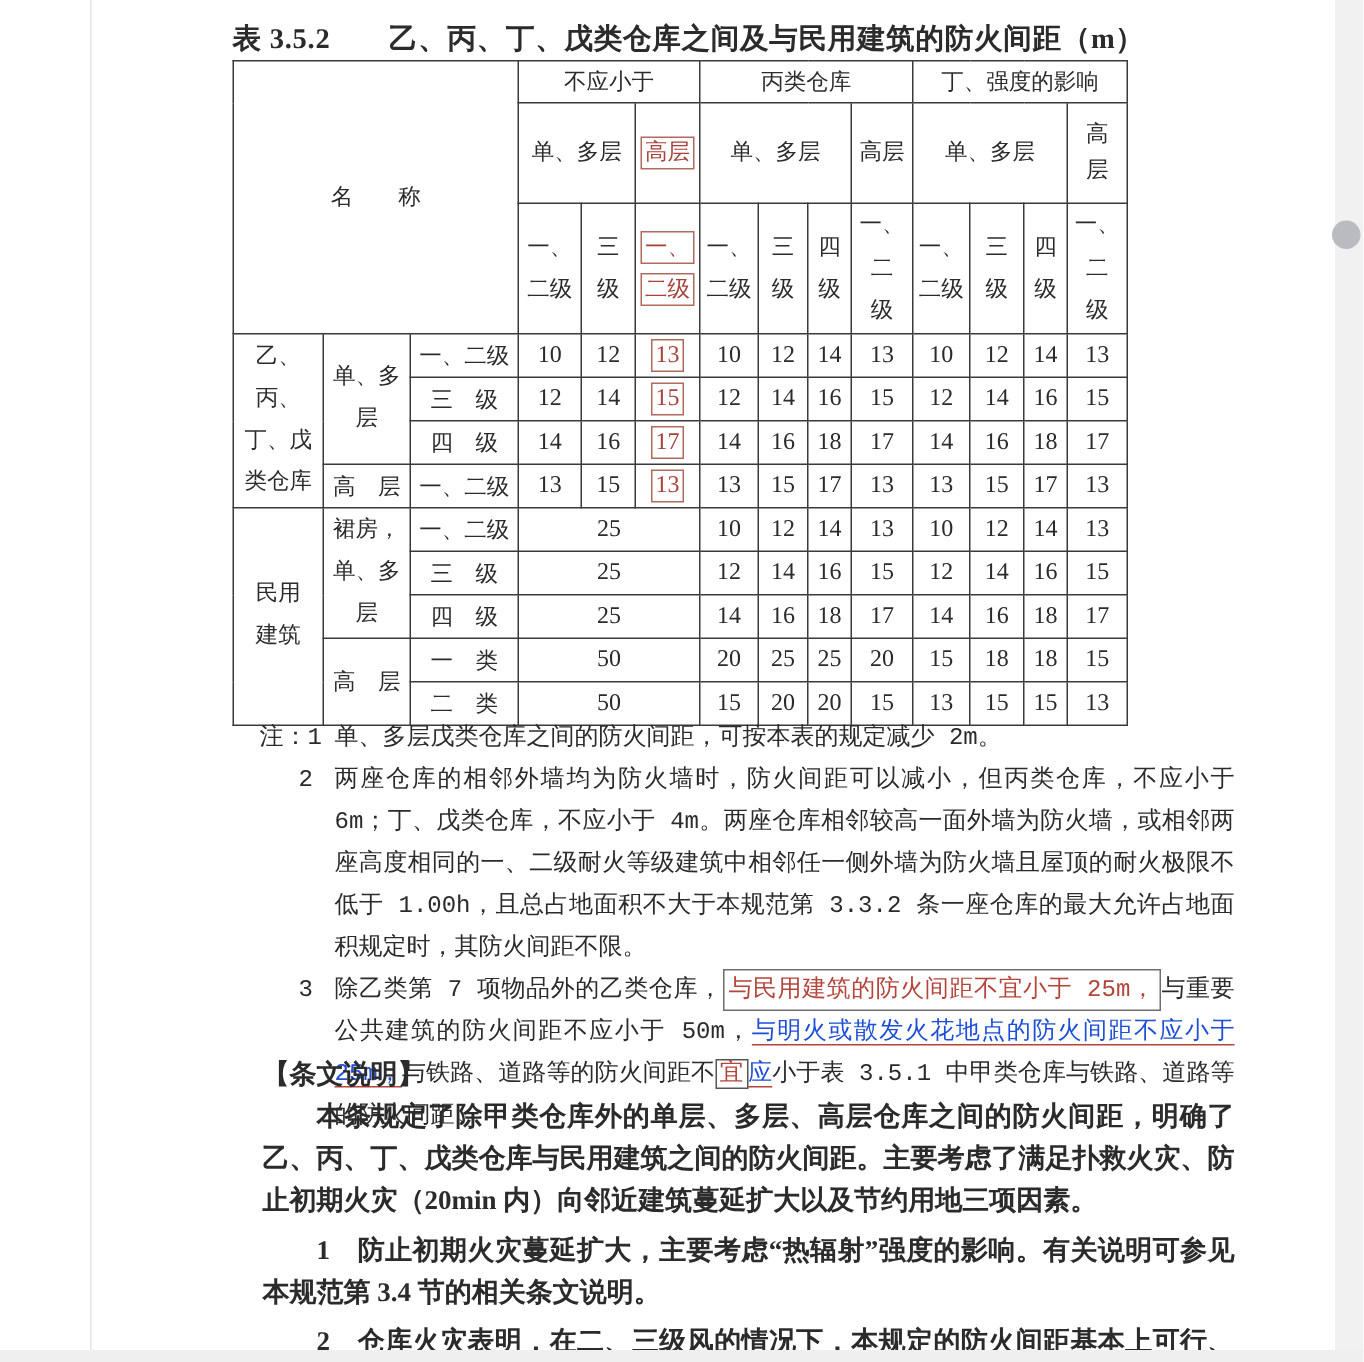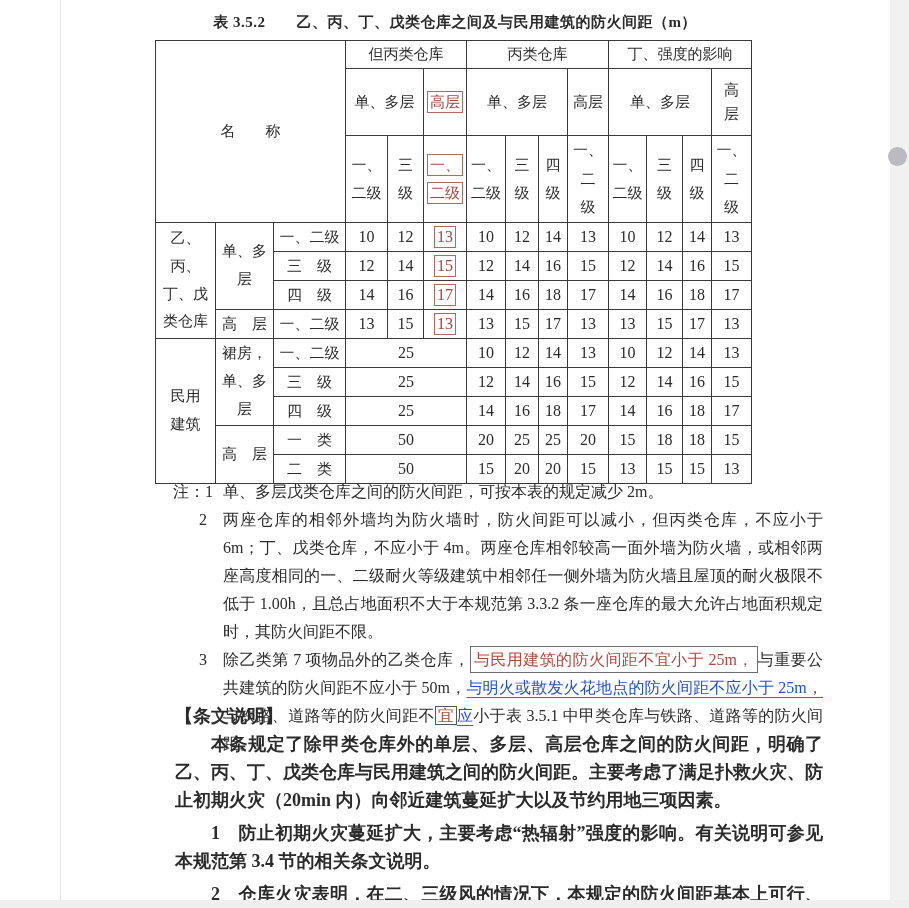--- a/index.html
+++ b/index.html
@@ -12,21 +12,21 @@
     overflow:hidden;
   }
   .page { position:absolute; inset:0; background:#ffffff; }
   .page-edge-line { position:absolute; left:60px; top:0; width:1px; height:900px; background:#e4e4e6; }
   .right-strip { position:absolute; left:890px; top:0; width:19px; height:908px; background:#f1f1f2; }
   .bottom-strip { position:absolute; left:0; top:900px; width:909px; height:8px; background:#efeff0; }
   .scroll-dot { position:absolute; left:888px; top:147px; width:19px; height:19px; border-radius:50%; background:#b9bbc1; }
 
   .doc-title {
     position:absolute; left:155px; top:13px; width:600px;
-    text-align:center; font-size:15px; font-weight:bold; letter-spacing:0.5px;
+    text-align:center; font-size:19px; font-weight:bold; letter-spacing:0.5px;
     white-space:nowrap;
   }
 
   table.fire-table {
     position:absolute; left:155px; top:40px;
     border-collapse:collapse; table-layout:fixed; width:596px;
     font-size:15px;
   }
   .fire-table th, .fire-table td {
     border:1px solid #3a3a3a;
@@ -51,21 +51,21 @@
     display:inline-block;
     padding:0 2px;
     line-height:1.35;
   }
   .rbox.num { min-width:22px; line-height:1.3; }
 
   .notes {
     position:absolute; left:173px; top:478px; width:650px;
     font-size:16px; line-height:28px;
   }
-  .note-row { display:flex; }
+  .note-row { display:flex;font-family:Liberation Mono, monospace; }
   .note-num { flex:0 0 50px; }
   .note-num.sub { padding-left:26px; }
   .note-text { flex:1; text-align:justify; }
 
   .hl-box { color:#b5453b; border:1px solid #6e6e6e; padding:4px 3px; }
   .hl-underline { color:#1d4ed8; text-decoration:underline; text-decoration-color:#b5453b; text-underline-offset:4px;margin-top:35px; }
   .hl-char-box { color:#b5453b; border:1px solid #555555; padding:0 2px; }
 
   .explain {
     position:absolute; left:175px; top:702px; width:648px;
@@ -96,21 +96,21 @@
         <col style="width:29px">
         <col style="width:41px">
       <col style="width:38px">
         <col style="width:36px">
         <col style="width:29px">
         <col style="width:40px">
     </colgroup>
     <tbody>
       <tr class="hr1">
         <th colspan="3" rowspan="3">名　　称</th>
-        <th colspan="3">但丙类仓库</th>
+        <th colspan="3">不应小于</th>
         <th colspan="4">丙类仓库</th>
         <th colspan="4">丁、强度的影响</th>
       </tr>
       <tr class="hr2">
         <th colspan="2">单、多层</th>
         <th><span class="rbox">高层</span></th>
         <th colspan="3">单、多层</th>
         <th>高层</th>
         <th colspan="3">单、多层</th>
         <th>高

